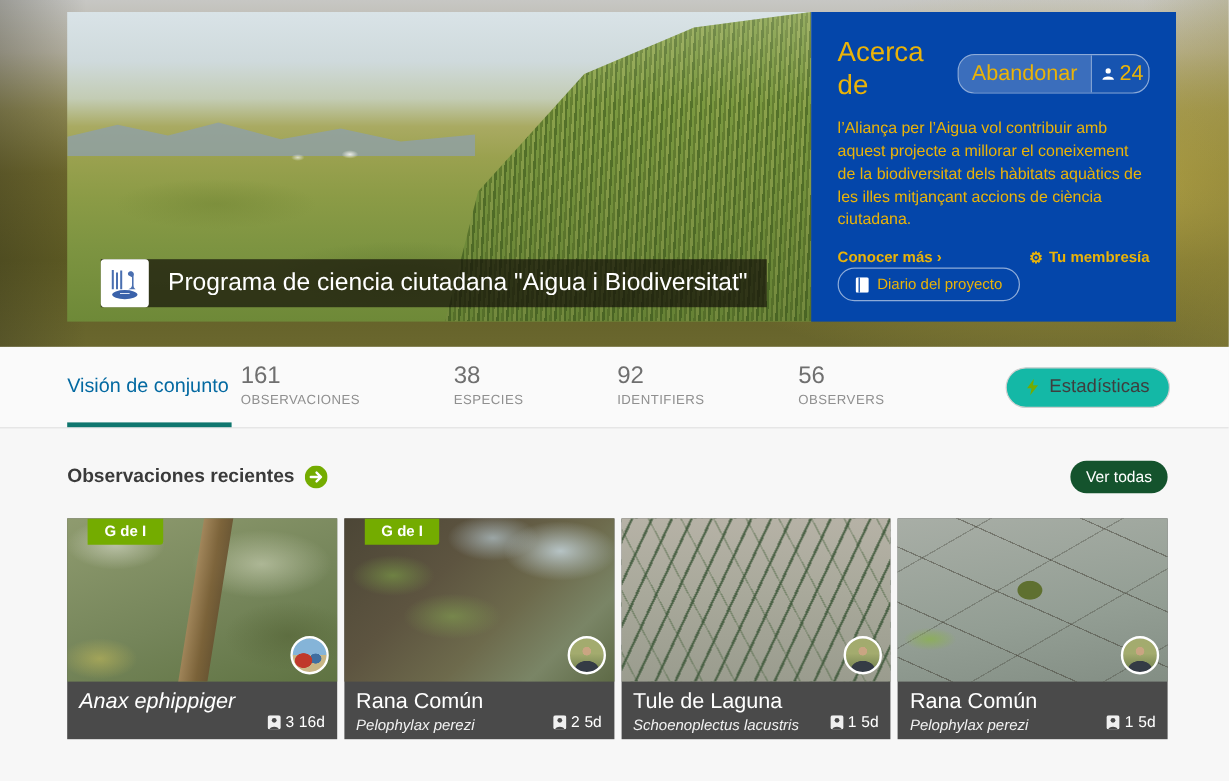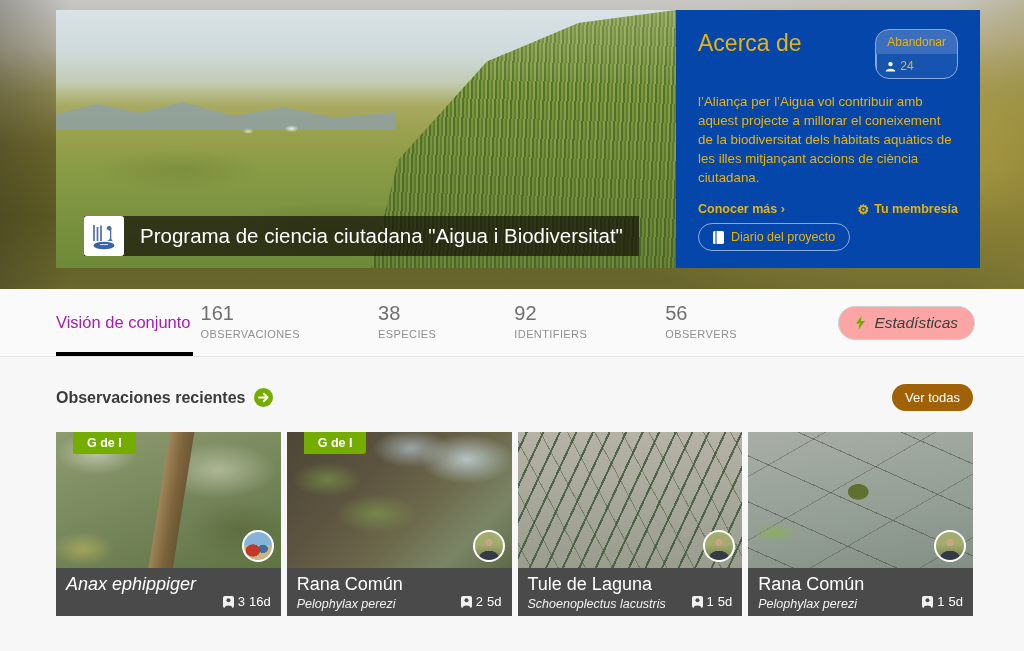--- a/index.html
+++ b/index.html
@@ -41,48 +41,48 @@
     background:rgba(22,20,10,.72); }
   .project-logo { width:40px; height:40px; background:#fff; border-radius:3px; flex:none;
     display:flex; align-items:center; justify-content:center; }
   .title-text { color:#fff; font-size:20.5px; padding:0 16px; display:flex; align-items:center; white-space:nowrap; }
 
   
   .about-panel { flex:1; background:#0446aa; color:#eab308; padding:19px 22px 18px; position:relative; }
   .about-header { display:flex; justify-content:space-between; align-items:flex-start; }
   .about-title { font-size:23px; font-weight:400; margin:1px 0 0; }
   .leave-pill { display:flex; border:1px solid rgba(255,255,255,.55); border-radius:14px; overflow:hidden;
-    font-size:12px; margin-top:0; cursor:pointer;flex-direction:column; }
+    font-size:18px; margin-top:16px; cursor:pointer; }
   .leave-label { background:rgba(255,255,255,.22); padding:5px 11px; }
   .member-seg { background:rgba(255,255,255,.08); padding:5px 10px 5px 8px; display:flex; gap:4px;
     align-items:center; border-left:1px solid rgba(255,255,255,.45); }
   .about-desc { font-size:13.3px; line-height:1.43; margin-top:13px; }
   .about-links { display:flex; justify-content:space-between; margin-top:15px; font-size:12.5px; font-weight:bold; }
   .about-links .link { cursor:pointer; display:flex; align-items:center; gap:5px; }
   .gear-glyph { font-size:13px; line-height:1; }
   .journal-btn { position:absolute; left:22px; bottom:17px; border:1px solid rgba(255,255,255,.55);
     border-radius:15px; padding:6px 14px; font-size:12.5px; display:flex; gap:7px; align-items:center; cursor:pointer; }
 
   
   .stats-bar { height:68px; background:#fafafa; border-bottom:1px solid #e2e2e2; display:flex; padding-left:56px; }
-  .tab { display:flex; align-items:center; font-size:16.5px; color:#a21caf;
-    border-bottom:4px solid #000000; padding:4px 2px 0 0; margin-right:8px; cursor:pointer; white-space:nowrap; }
+  .tab { display:flex; align-items:center; font-size:16.5px; color:#0369a1;
+    border-bottom:4px solid #0f766e; padding:4px 2px 0 0; margin-right:8px; cursor:pointer; white-space:nowrap; }
   .stat { padding-top:13px; margin-right:78px; cursor:pointer; }
   .stat-value { font-size:20px; color:#6f6f6f; line-height:1.1; }
   .stat-label { font-size:11px; color:#8f8f8f; letter-spacing:.4px; margin-top:4px; }
-  .stats-btn { margin-left:auto; margin-right:49px; align-self:center; height:34px; background:#fca5a5;
+  .stats-btn { margin-left:auto; margin-right:49px; align-self:center; height:34px; background:#14b8a6;
     border:1px solid #cfcfcf; border-radius:17px; display:flex; align-items:center; gap:8px;
-    padding:0 16px; font-size:15.5px; color:#3e3e3e; cursor:pointer; white-space:nowrap;font-style:italic; }
+    padding:0 16px; font-size:15.5px; color:#3e3e3e; cursor:pointer; white-space:nowrap; }
 
   
   .recent { padding:27px 51px 0 56px; }
   .recent-head { display:flex; align-items:center; }
   .recent-title { font-size:16px; font-weight:bold; color:#3a3a3a; }
   .arrow-icon { margin-left:9px; display:flex; cursor:pointer; }
-  .viewall-btn { margin-left:auto; background:#a16207; color:#fff; font-size:13px;
+  .viewall-btn { margin-left:auto; background:#14532d; color:#fff; font-size:13px;
     padding:6px 13px; border-radius:14px; cursor:pointer;text-align:center; }
   .cards { display:flex; gap:6px; margin-top:21px; }
   .obs-card { flex:1; background:#4a4a4a; cursor:pointer; }
   .obs-photo { height:136px; position:relative; overflow:hidden; }
   .grade-badge { position:absolute; top:0; left:17px; background:#74ac00; color:#fff; font-weight:bold;
     font-size:12.5px; padding:4px 14px; border-radius:0 0 3px 0; }
   .avatar { position:absolute; right:7px; bottom:6px; width:32px; height:32px; border-radius:50%;
     border:2px solid #fff; cursor:pointer; }
   .obs-footer { height:48px; padding:6px 10px 0; position:relative; color:#fff; }
   .obs-name { font-size:18px; }

